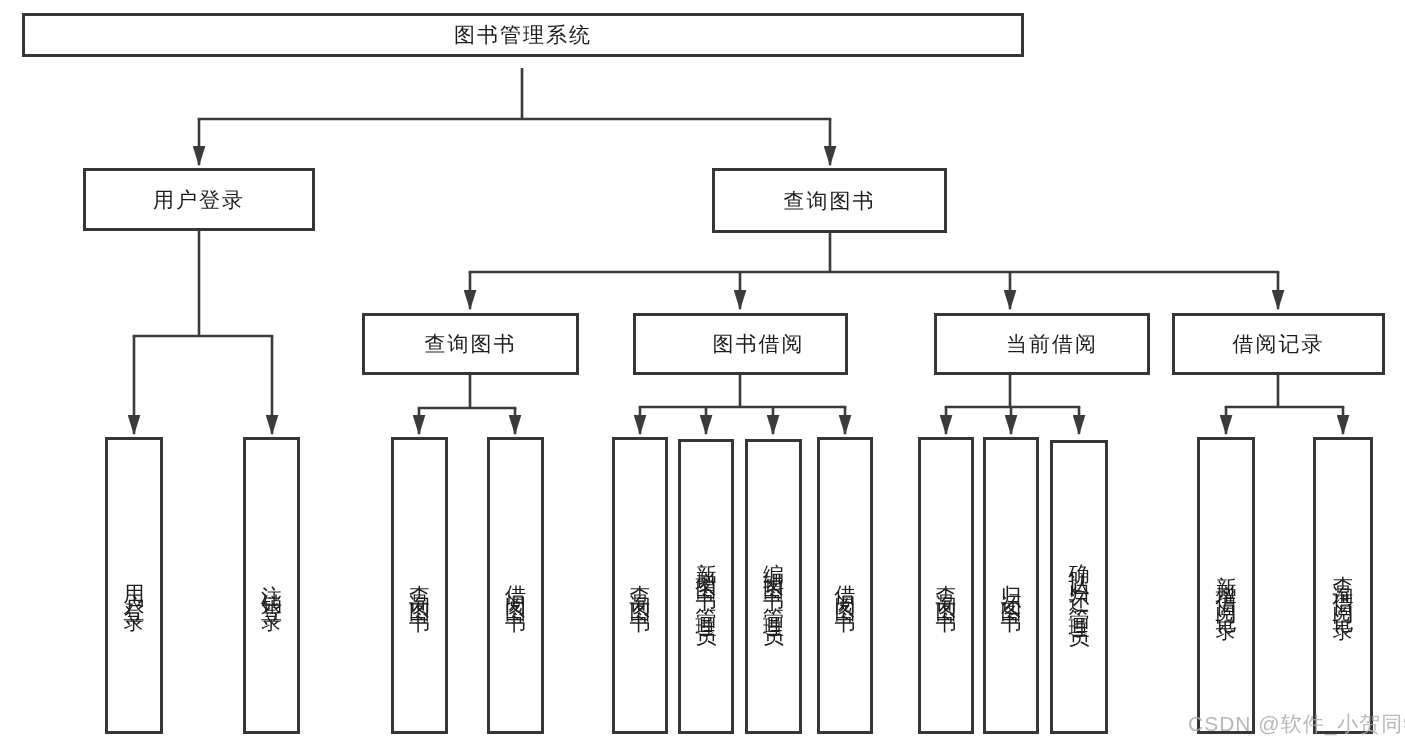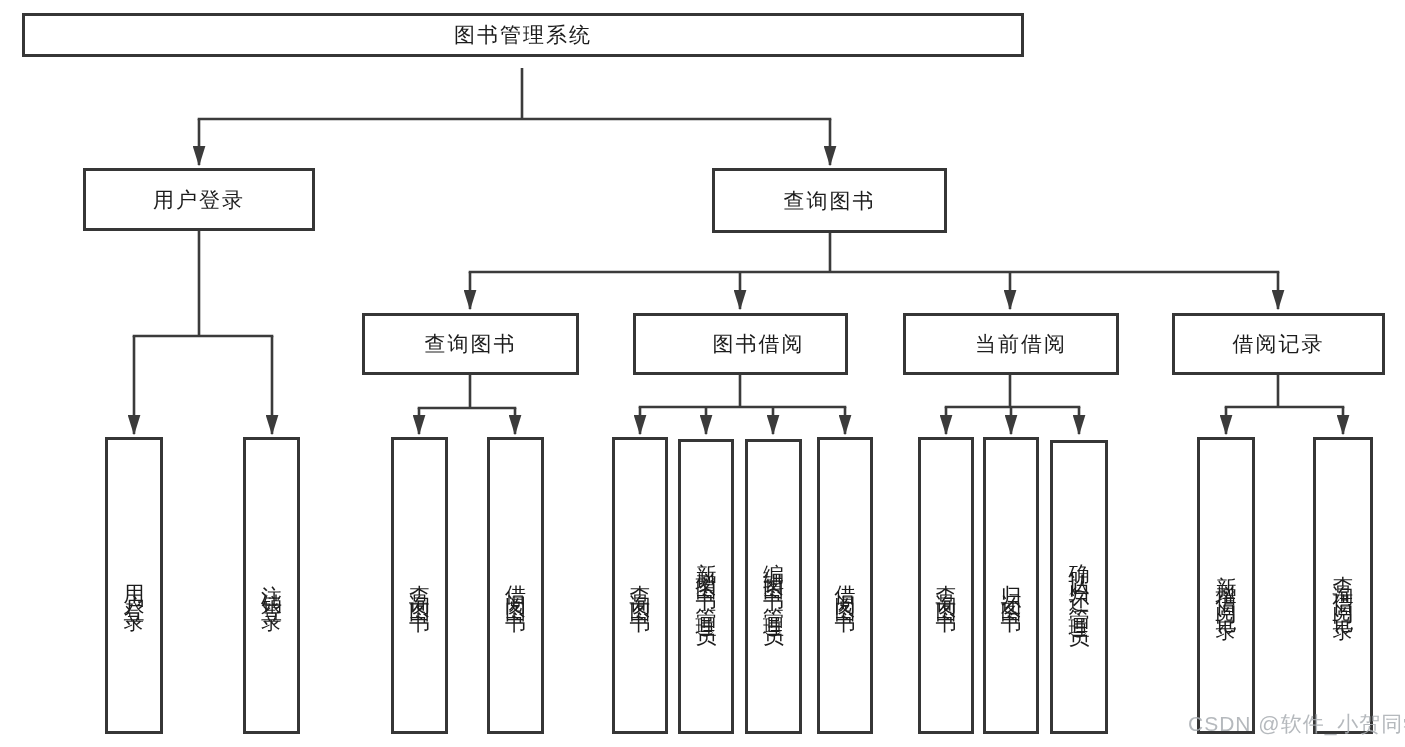--- a/index.html
+++ b/index.html
@@ -80,21 +80,21 @@
   <div class="box" style="left:712px;top:168px;width:235px;height:65px;">
     <span>查询图书</span>
   </div>
 
   <div class="box" style="left:362px;top:313px;width:217px;height:62px;">
     <span>查询图书</span>
   </div>
   <div class="box" style="left:633px;top:313px;width:215px;height:62px;padding-left:36px;">
     <span>图书借阅</span>
   </div>
-  <div class="box" style="left:903px;top:313px;width:216px;height:62px;padding-left:20px;">
+  <div class="box" style="left:934px;top:313px;width:216px;height:62px;padding-left:20px;">
     <span>当前借阅</span>
   </div>
   <div class="box" style="left:1172px;top:313px;width:213px;height:62px;">
     <span>借阅记录</span>
   </div>
 
   <div class="box vbox" style="left:105px;top:437px;width:58px;height:297px;">
     <span>用户登录</span>
   </div>
   <div class="box vbox" style="left:243px;top:437px;width:57px;height:297px;">

